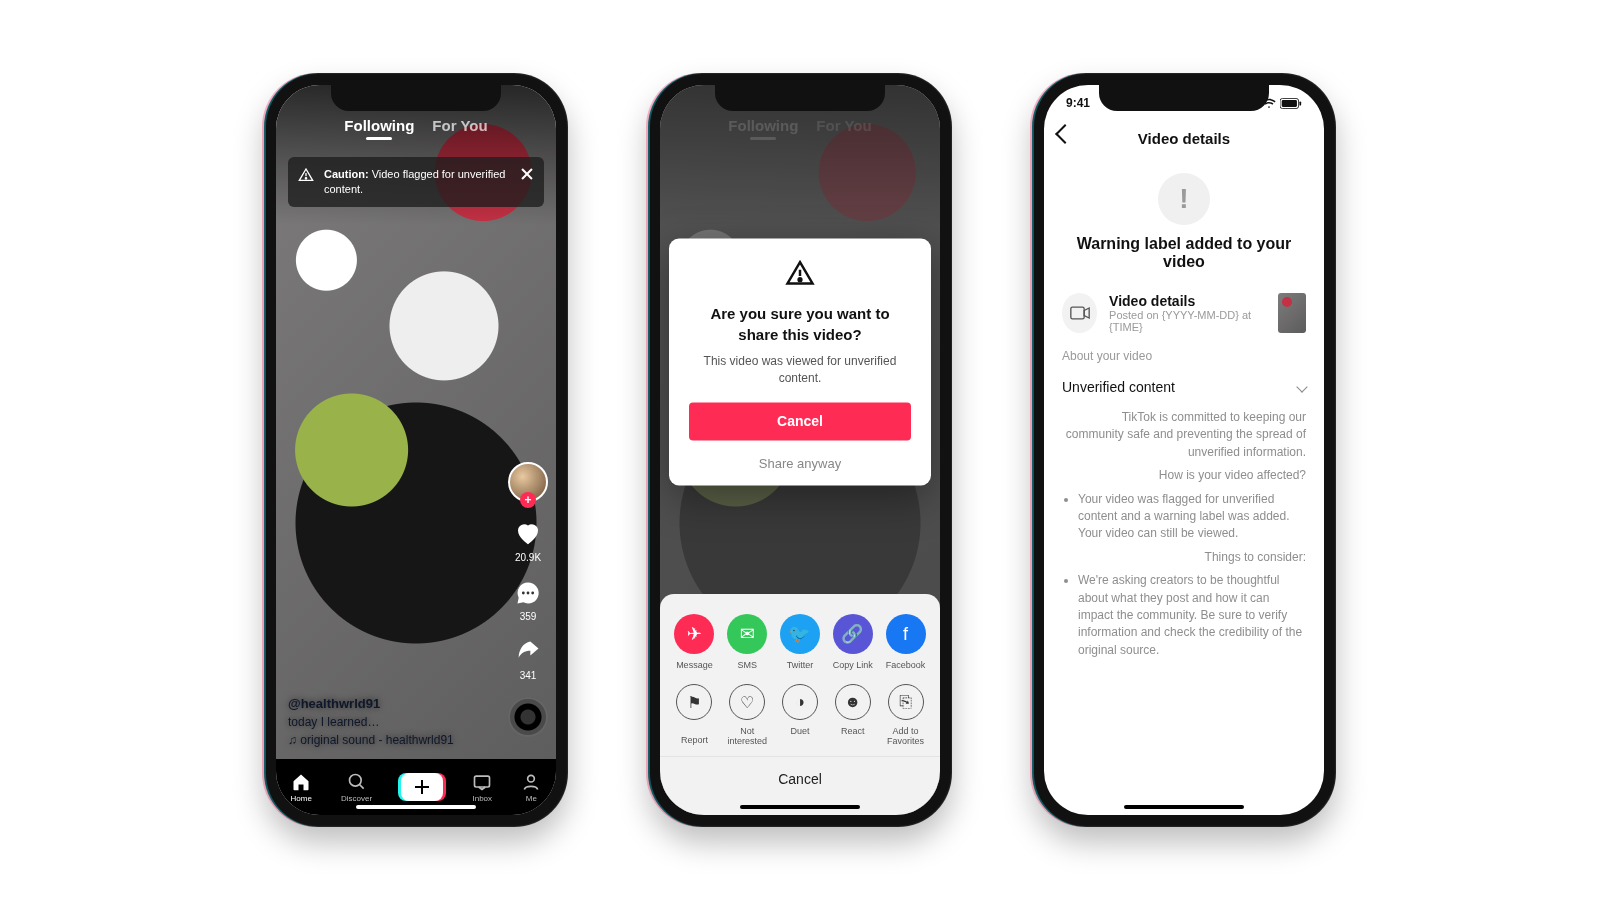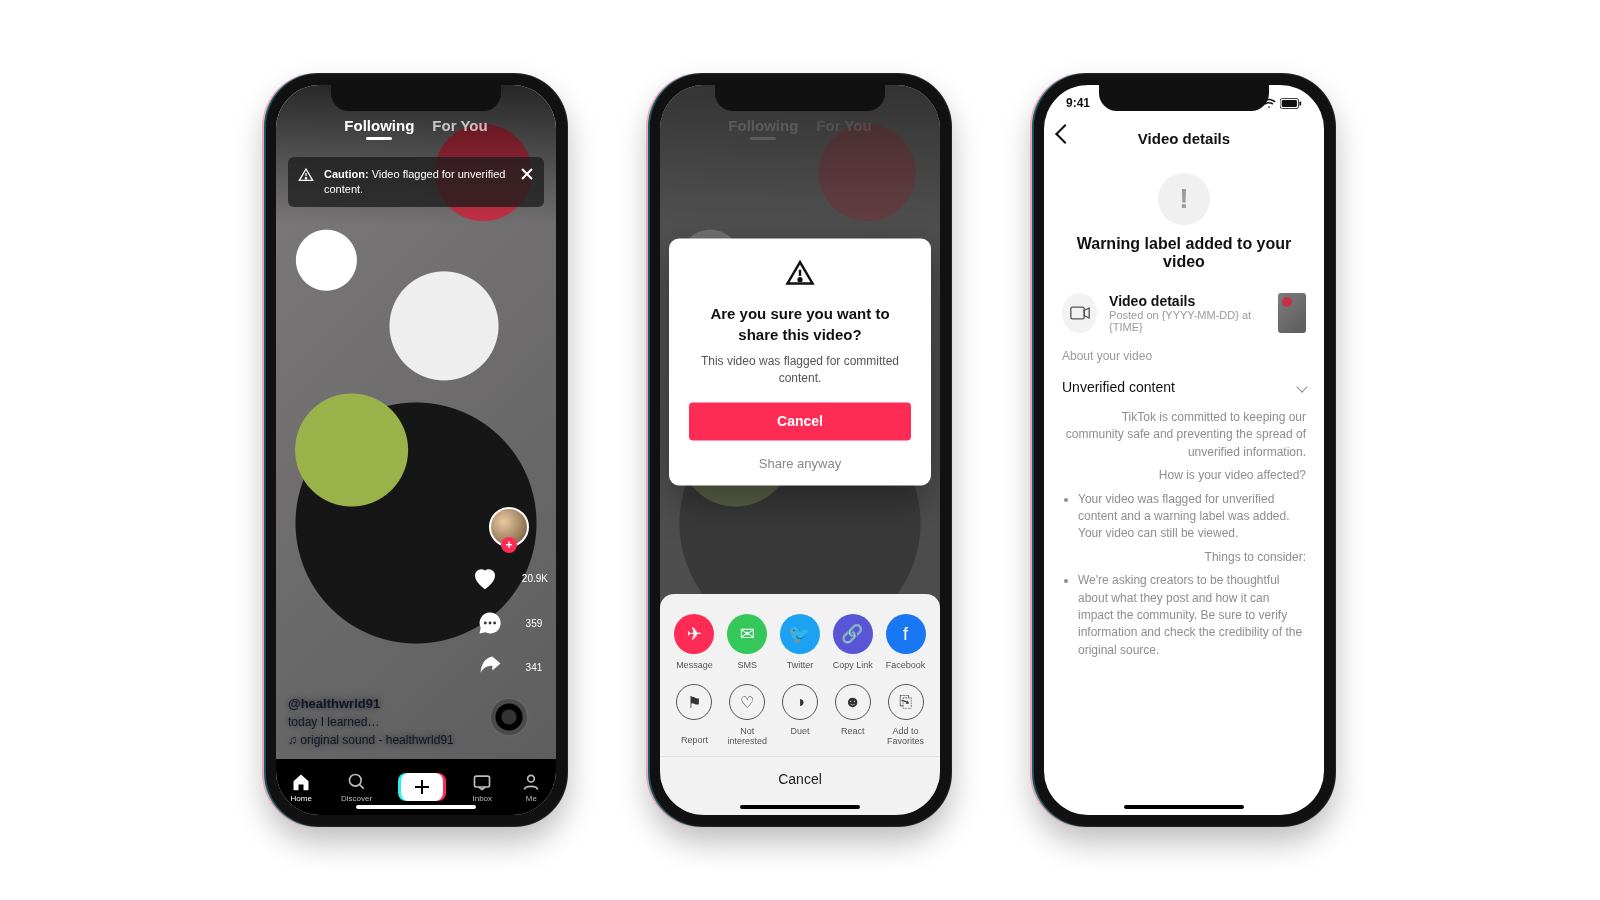--- a/index.html
+++ b/index.html
@@ -30,21 +30,21 @@
   .top-tabs .tab.active::after { content:""; position:absolute; left:50%; transform:translateX(-50%); bottom:0; width:26px; height:3px; background:#fff; border-radius:2px; }
 
   .caution-banner { position:absolute; top:72px; left:12px; right:12px; background:rgba(30,30,30,.78); color:#fff; border-radius:6px; padding:10px 34px 10px 36px; font-size:11px; line-height:1.35; z-index:5; }
   .caution-banner .tri { position:absolute; left:10px; top:10px; }
   .caution-banner .close { position:absolute; right:10px; top:10px; width:14px; height:14px; }
   .caution-banner .close::before, .caution-banner .close::after { content:""; position:absolute; left:6px; top:0; width:2px; height:14px; background:#fff; }
   .caution-banner .close::before { transform:rotate(45deg); }
   .caution-banner .close::after { transform:rotate(-45deg); }
 
   .rail { position:absolute; right:8px; bottom:78px; display:flex; flex-direction:column; align-items:center; gap:16px; color:#fff; font-size:10px; z-index:4; }
-  .rail .item { display:flex; flex-direction:row; align-items:center; gap:22px; }
+  .rail .item { display:flex; flex-direction:column; align-items:center; gap:4px; }
   .avatar { width:40px; height:40px; border-radius:50%; background:radial-gradient(circle at 35% 35%, #e8c9a0, #6b4c33); border:2px solid #fff; position:relative; }
   .avatar::after { content:"+"; position:absolute; bottom:-8px; left:50%; transform:translateX(-50%); width:16px; height:16px; background:#fe2c55; color:#fff; border-radius:50%; font-size:12px; line-height:16px; text-align:center; font-weight:700; }
   .disc { width:40px; height:40px; border-radius:50%; background:radial-gradient(circle at 50% 50%, #333 0 7px, #000 8px 13px, #4a4a4a 14px); box-shadow:0 0 0 2px rgba(255,255,255,.15) inset; }
 
   .meta { position:absolute; left:12px; bottom:66px; color:#0f172a; font-size:12px; line-height:1.5; text-shadow:0 0 6px rgba(0,0,0,.6); z-index:4; }
   .meta .handle { font-weight:700; font-size:13px; }
 
   .tabbar { position:absolute; left:0; right:0; bottom:0; height:56px; background:#000; display:flex; align-items:center; justify-content:space-around; color:#fff; font-size:8px; z-index:6; }
   .tabbar .tb { display:flex; flex-direction:column; align-items:center; gap:2px; color:#bdbdbd; }
   .tabbar .tb.active { color:#fff; }
@@ -251,21 +251,21 @@
 
       <div class="modal">
         <span class="tri-svg">
           <svg viewBox="0 0 24 24" width="30" height="30" fill="none" stroke="#111" stroke-width="2">
               <path d="M12 3 L22 20 H2 Z"></path>
               <line x1="12" y1="9" x2="12" y2="14"></line>
               <circle cx="12" cy="17" r="1.1" fill="#111"></circle>
             </svg>
         </span>
         <h3>Are you sure you want to share this video?</h3>
-        <p>This video was flagged for committed content.</p>
+        <p>This video was viewed for unverified content.</p>
         <div class="primary">Cancel</div>
         <div class="secondary">Share anyway</div>
       </div>
       <div class="home-ind dark"></div>
     </div>
   </div>
 
   <div class="phone">
     <div class="bezel"></div>
       <div class="edge-glow"></div>

